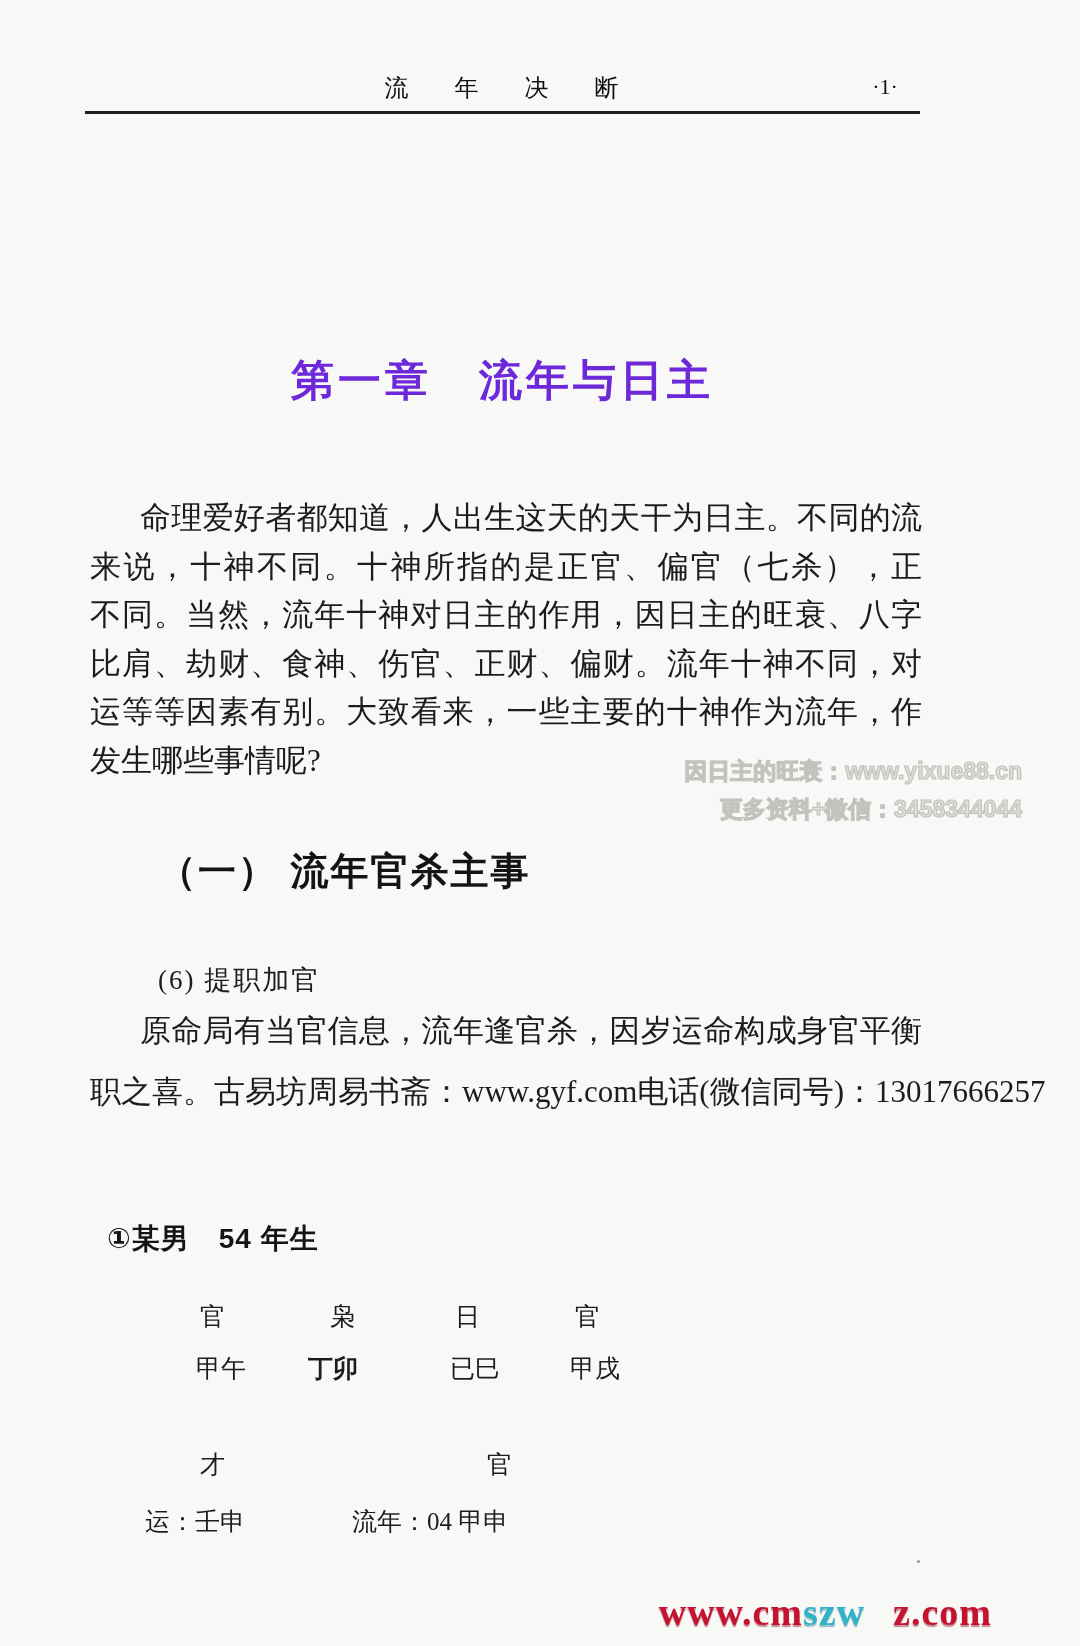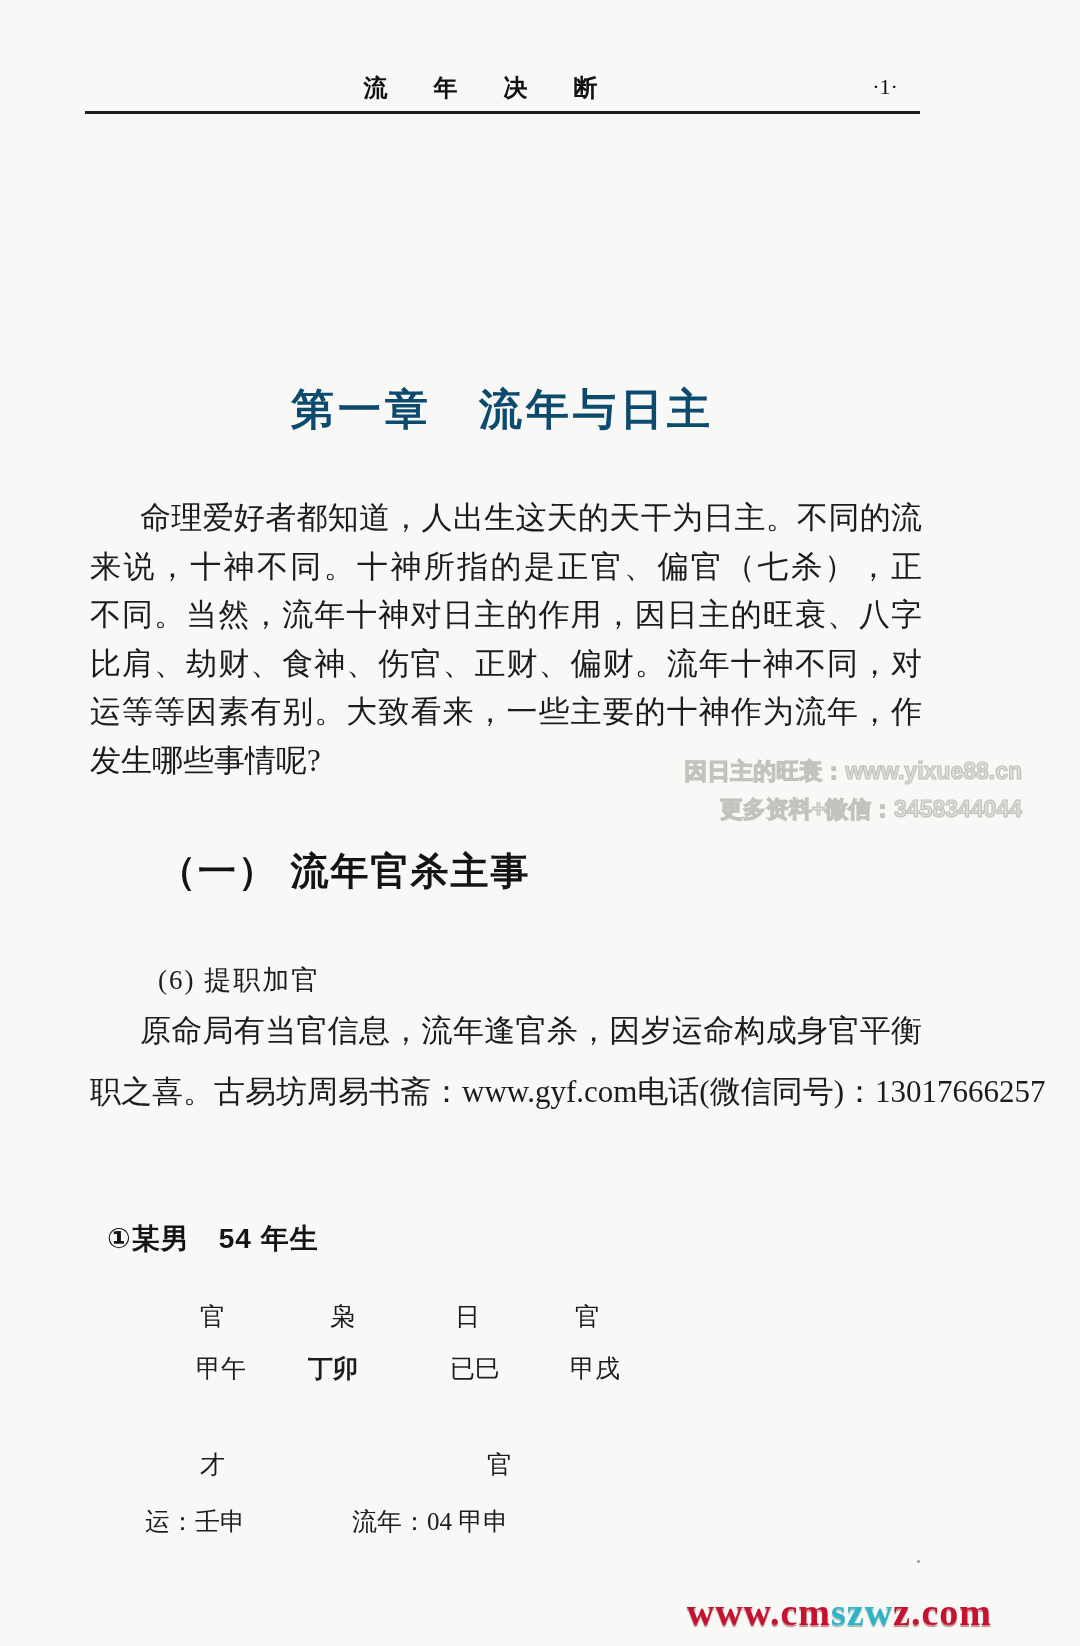--- a/index.html
+++ b/index.html
@@ -10,39 +10,39 @@
     height: 1646px;
     margin: 0 auto;
     background: #f8f8f6;
     overflow: hidden;
     font-family: "Liberation Serif", "DejaVu Serif", serif;
     color: #1c1c1c;
   }
 
   
   .header-title {
-    position: absolute; top: 72px; left: 73px; width: 835px;
-    text-align: center; font-size: 24px; font-weight: bold;
+    position: absolute; top: 72px; left: 94px; width: 835px;
+    text-align: center; font-size: 24px; font-weight: normal;
     letter-spacing: 20px; color: #111;
   }
   .page-number {
     position: absolute; top: 74px; left: 845px; width: 80px;
     text-align: center; font-size: 22px; color: #111;
   }
   .header-rule {
     position: absolute; top: 111px; left: 85px; width: 835px; height: 3px;
     background: #1f1f1f;
   }
 
   
   .chapter-title {
     position: absolute; top: 352px; left: 85px; width: 835px;
     text-align: center; font-size: 43px; font-weight: bold;
     font-family: "Liberation Sans", "DejaVu Sans", sans-serif;
-    letter-spacing: 4px; color: #0c4a6e; margin-top: 29px;
+    letter-spacing: 4px; color: #6d28d9;
   }
 
   
   .para { position: absolute; left: 90px; width: 832px; font-size: 31px; }
   .para-1 { top: 494px; }
   .para-1 .line { height: 48.5px; line-height: 48.5px; }
   .para-2 { top: 1000px; }
   .para-2 .line { height: 61px; line-height: 61px; }
   .line { white-space: nowrap; }
   .line.justify { text-align: justify; text-align-last: justify; white-space: normal; overflow: hidden; }
@@ -89,21 +89,21 @@
   .l1 { left: 200px; } .l2 { left: 487px; }
   .y1 { left: 145px; } .y2 { left: 352px; }
 
   
   .footer-url {
     position: absolute; top: 1590px; right: 88px;
     font-size: 38px; font-weight: bold;
     font-family: "Liberation Serif", "DejaVu Serif", serif;
     letter-spacing: 1px;
   }
-  .fu-red  { color: #c41230; text-shadow: 0 2px 1px rgba(122,0,16,0.45); }
+  .fu-red  { color: #c41230; text-shadow: 0 2px 1px rgba(122,0,16,0.45); margin-left: 28px; }
   .fu-cyan { color: #2fb3c7; text-shadow: 0 2px 1px rgba(20,110,125,0.45); }
 
   
   .speck { position: absolute; background: #9a9a96; border-radius: 50%; }
   .speck-1 { left: 743px; top: 1037px; width: 4px; height: 4px; }
   .speck-2 { left: 917px; top: 1560px; width: 3px; height: 3px; }
 </style>
 </head>
 <body>
 

